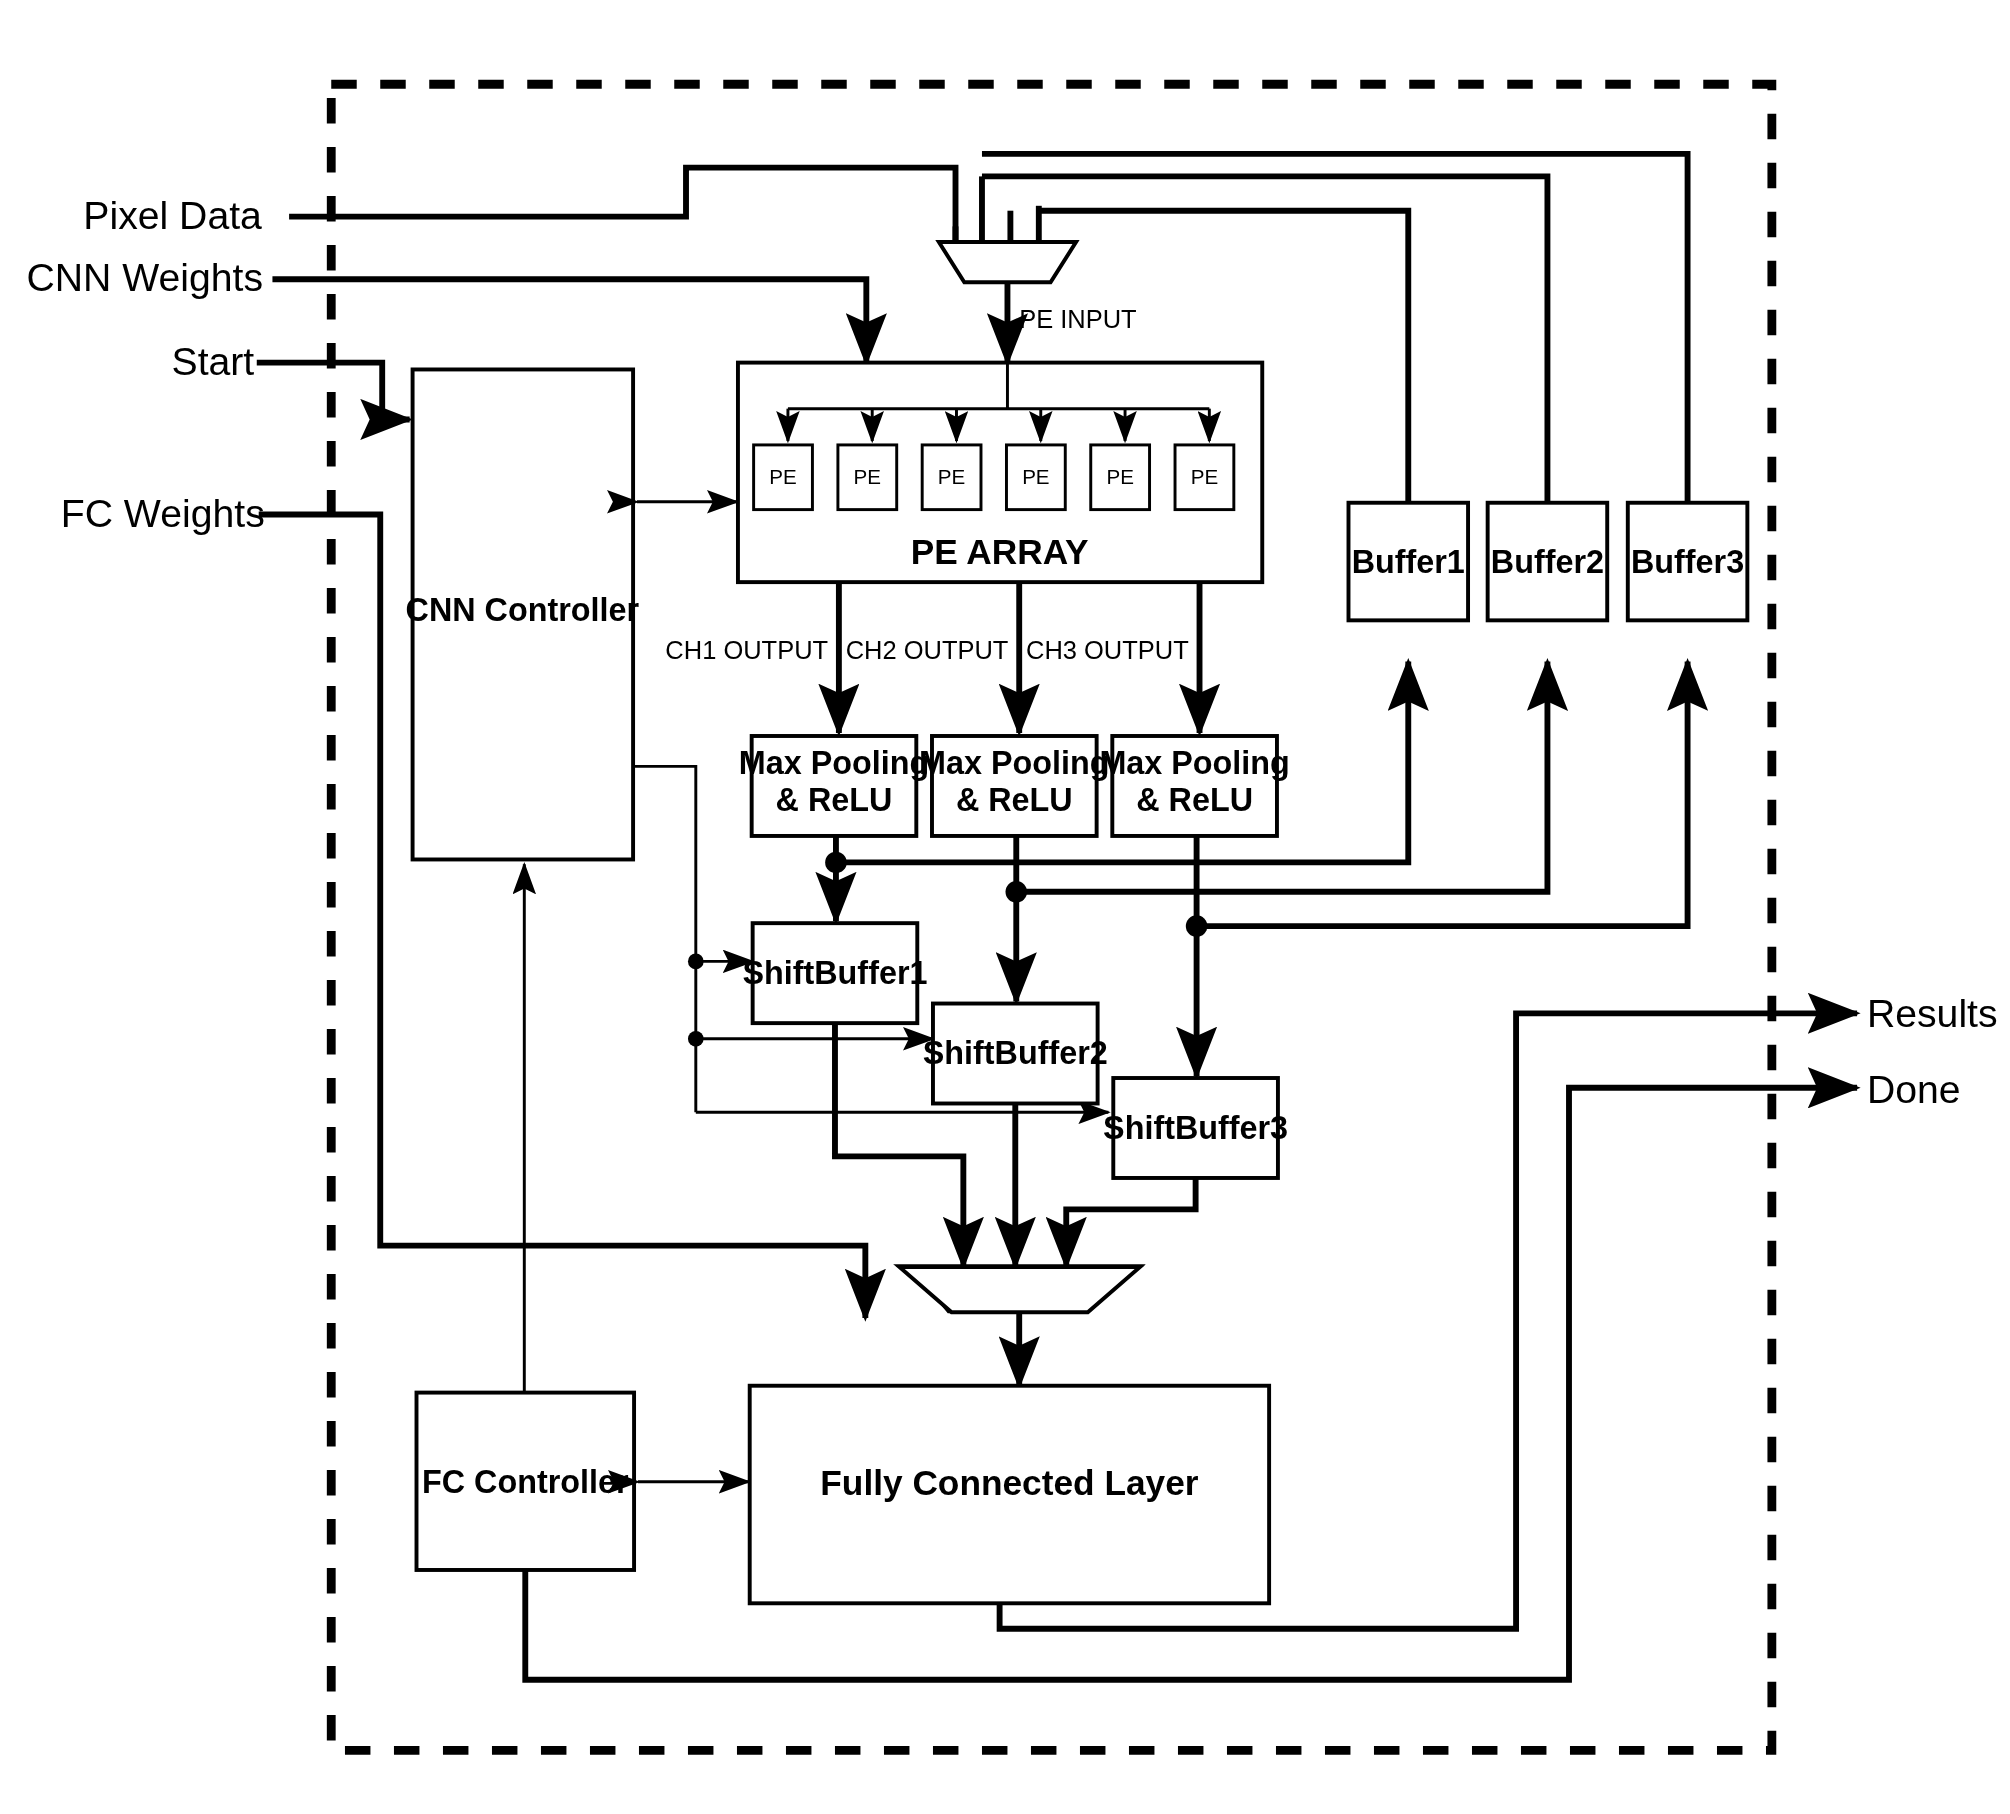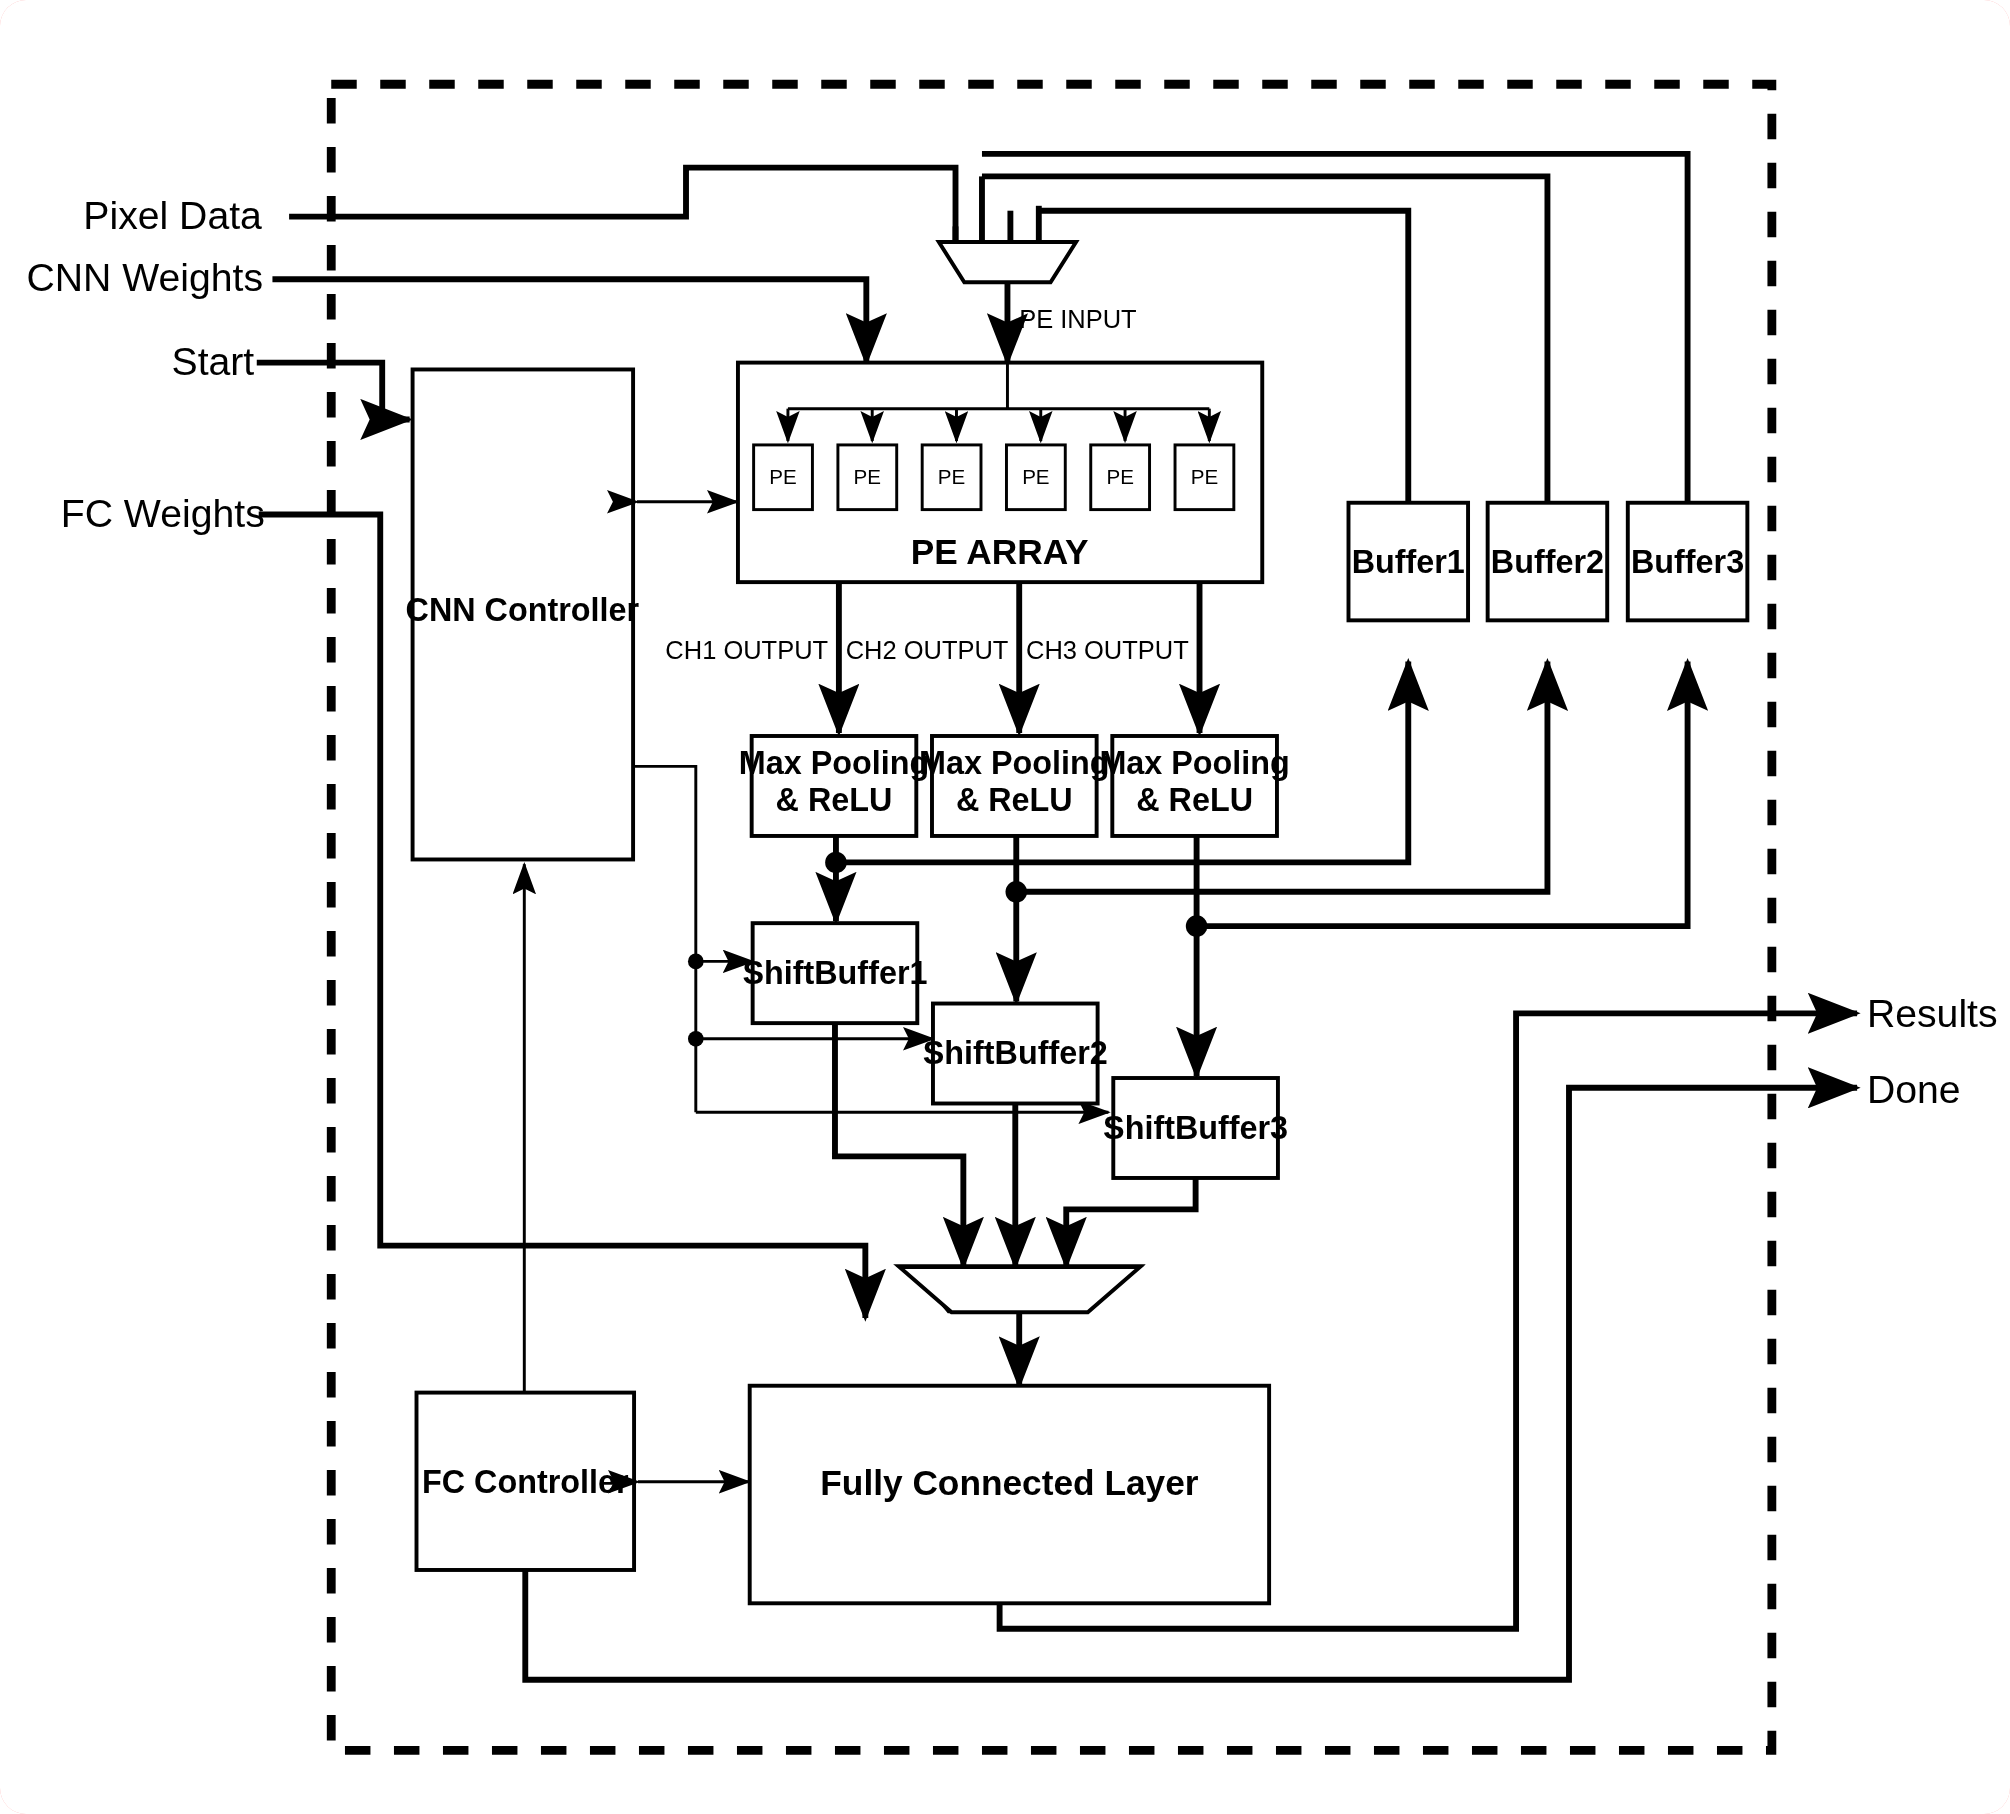--- a/index.html
+++ b/index.html
@@ -1,17 +1,17 @@
 <!DOCTYPE html>
 <html><head>
 <meta charset="utf-8">
 <style>
   html,body{margin:0;padding:0;background:#ffffff;}
   body{width:2010px;height:1814px;font-family:"Liberation Sans",sans-serif;}
-  #stage{position:relative;width:2010px;height:1814px;overflow:hidden;background:#fca5a5;border-radius:26px;}
+  #stage{position:relative;width:2010px;height:1814px;overflow:hidden;background:#fca5a5;}
   svg{display:block;}
   .blk{fill:#ffffff;stroke:#000000;stroke-width:4;}
   .pebox{fill:#ffffff;stroke:#000000;stroke-width:3;}
   .wire{fill:none;stroke:#000000;stroke-width:6;stroke-linecap:butt;stroke-linejoin:miter;}
   .wire-thin{fill:none;stroke:#000000;stroke-width:3;stroke-linecap:butt;stroke-linejoin:miter;}
   .dashbox{fill:none;stroke:#000000;stroke-width:9;stroke-dasharray:26 24;}
   .dot{fill:#000000;}
   .lbl-io{font-family:"Liberation Sans",sans-serif;font-size:40px;fill:#000;}
   .lbl-blk{font-family:"Liberation Sans",sans-serif;font-size:33px;font-weight:bold;fill:#000;}
   .lbl-blk-lg{font-family:"Liberation Sans",sans-serif;font-size:36px;font-weight:bold;fill:#000;}

